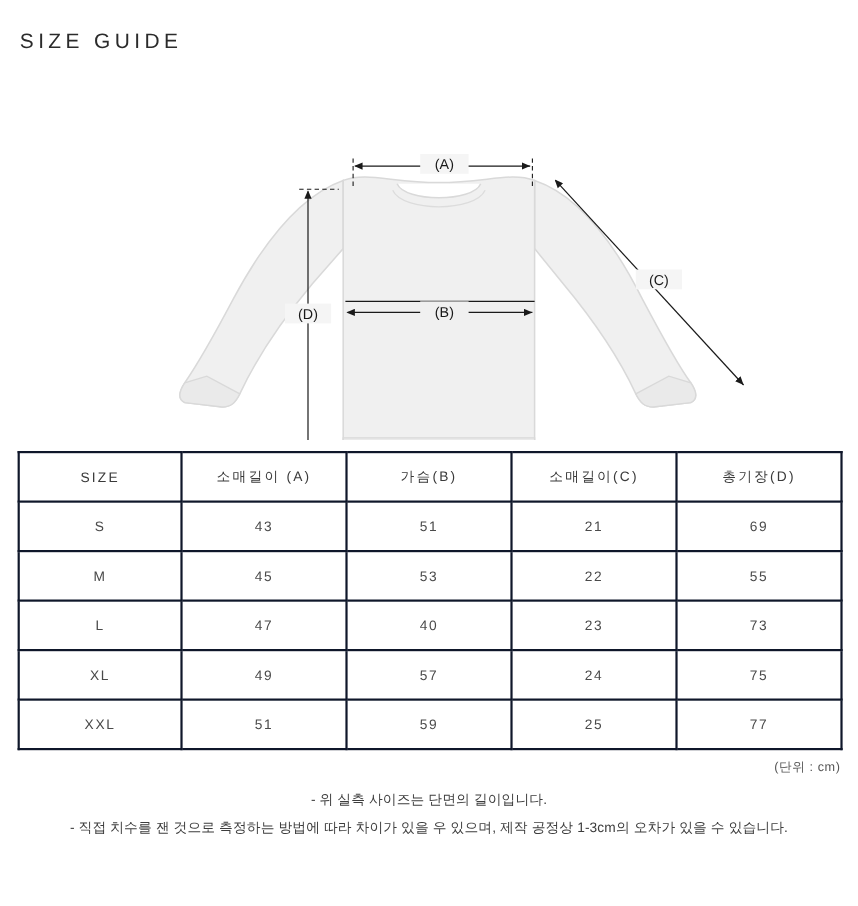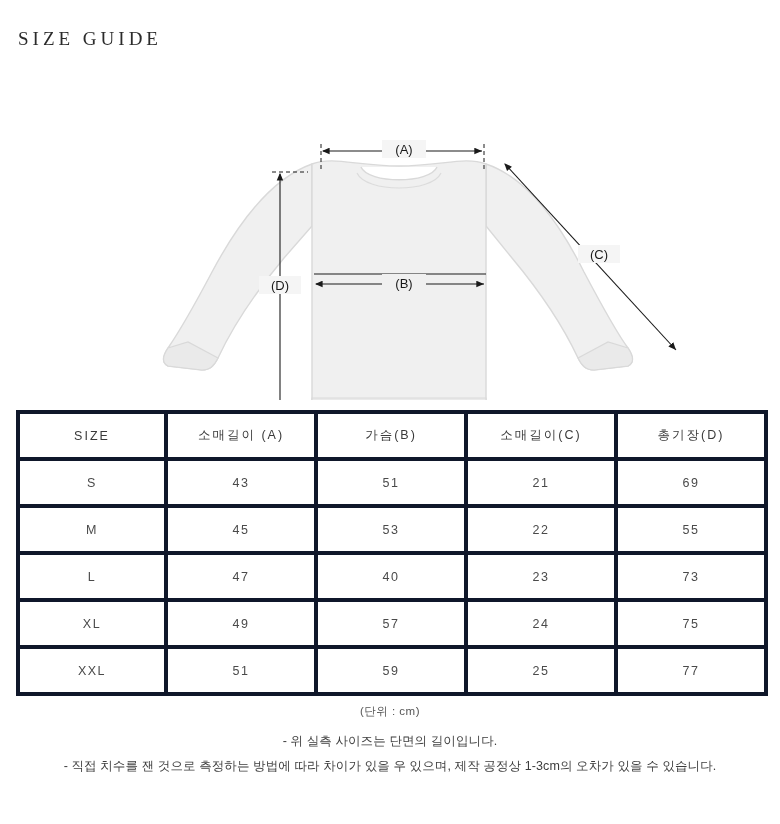--- a/index.html
+++ b/index.html
@@ -23,41 +23,40 @@
     padding: 0 16px;
   }
   .title {
     font-size: 19px;
     letter-spacing: 4px;
     color: #2b2b2b;
     font-weight: 400;
     padding-top: 28px;
     padding-left: 2px;
     margin: 0;
-    font-family: Liberation Serif, serif;
   }
   .diagram-wrap {
     position: relative;
     width: 748px;
     height: 340px;
     margin-top: 10px;
   }
   .diagram-wrap svg {
     display: block;
   }
 
   table.size-table {
     width: 748px;
     border-collapse: collapse;
     margin-top: 10px;
     table-layout: fixed;
   }
   table.size-table th,
   table.size-table td {
-    border: 4px solid #0f172a;
+    border: 2px solid #0f172a;
     height: 41px;
     text-align: center;
     vertical-align: middle;
     font-size: 12.5px;
     font-weight: 400;
     color: #4a4a4a;
     letter-spacing: 1.5px;
   }
   table.size-table thead th {
     color: #3a3a3a;
@@ -65,21 +64,21 @@
     font-weight: 400;
   }
   table.size-table col.c0 { width: 148px; }
   table.size-table col.c1 { width: 150px; }
   table.size-table col.c2 { width: 150px; }
   table.size-table col.c3 { width: 150px; }
   table.size-table col.c4 { width: 150px; }
 
   .unit-note {
     width: 748px;
-    text-align: center;
+    text-align: right;
     font-size: 11.5px;
     color: #555555;
     margin-top: 8px;
     letter-spacing: 0.5px;
   }
   .notes {
     margin-top: 14px;
     width: 748px;
     text-align: center;
   }

